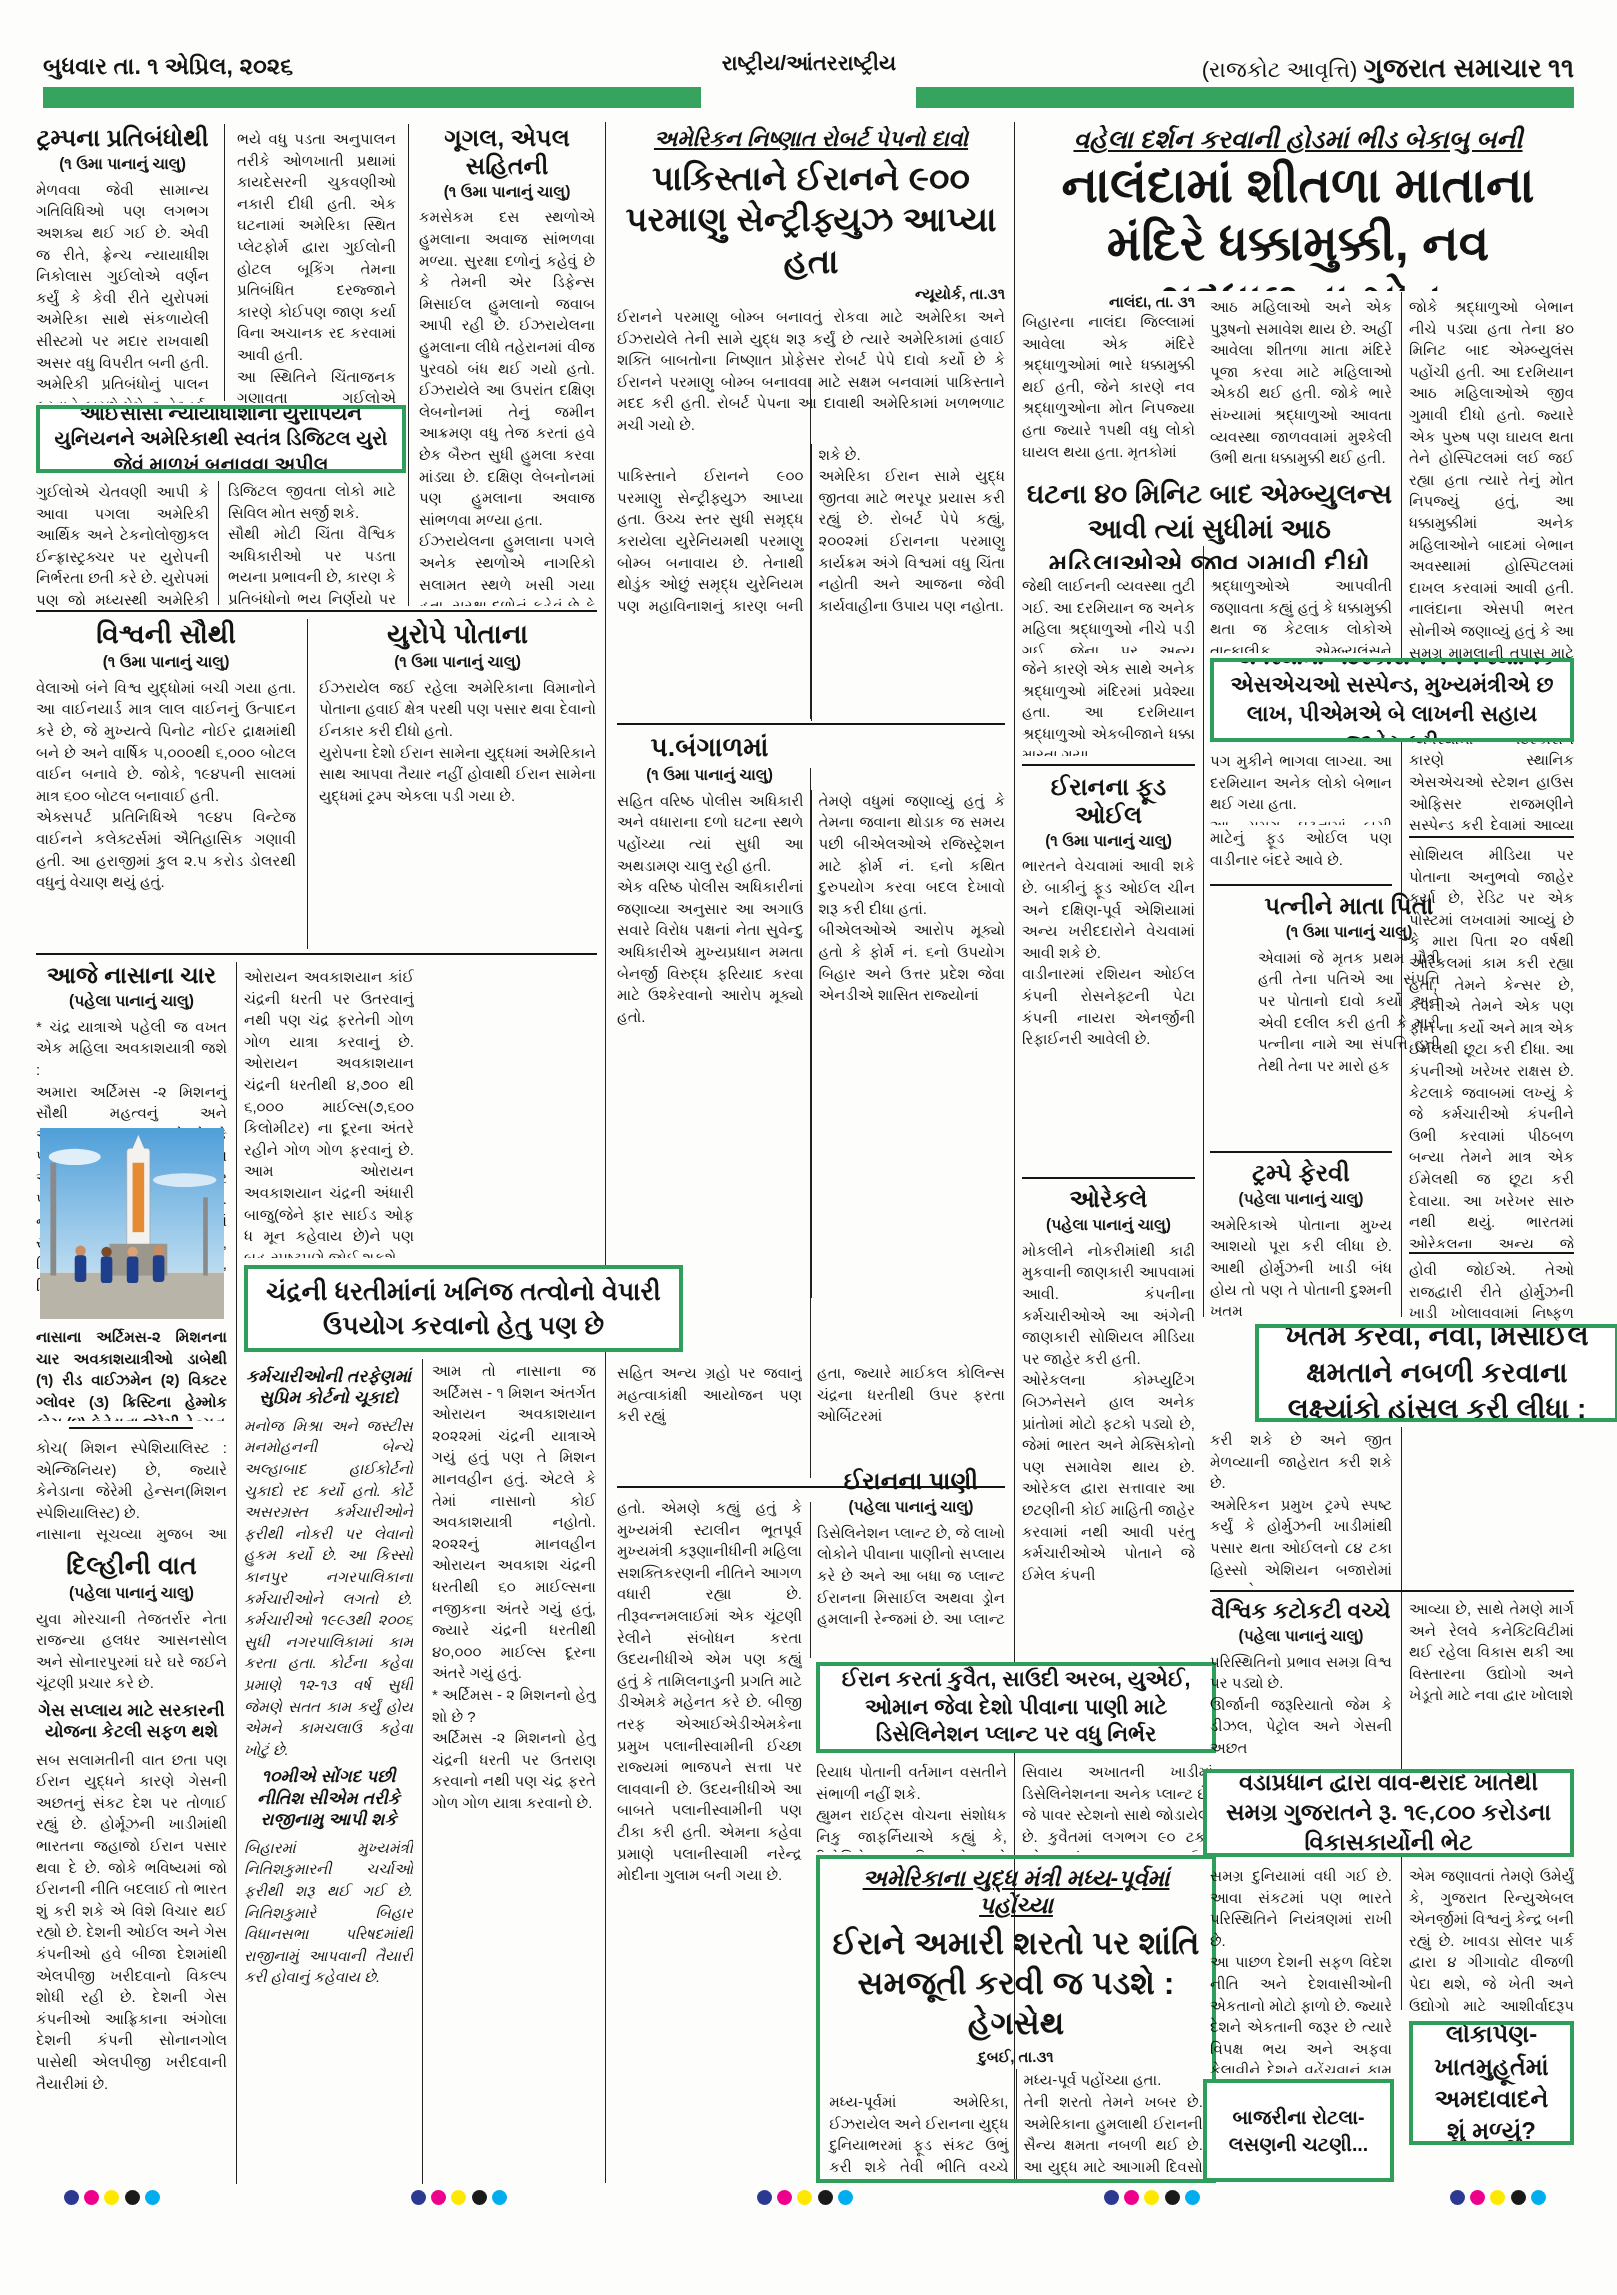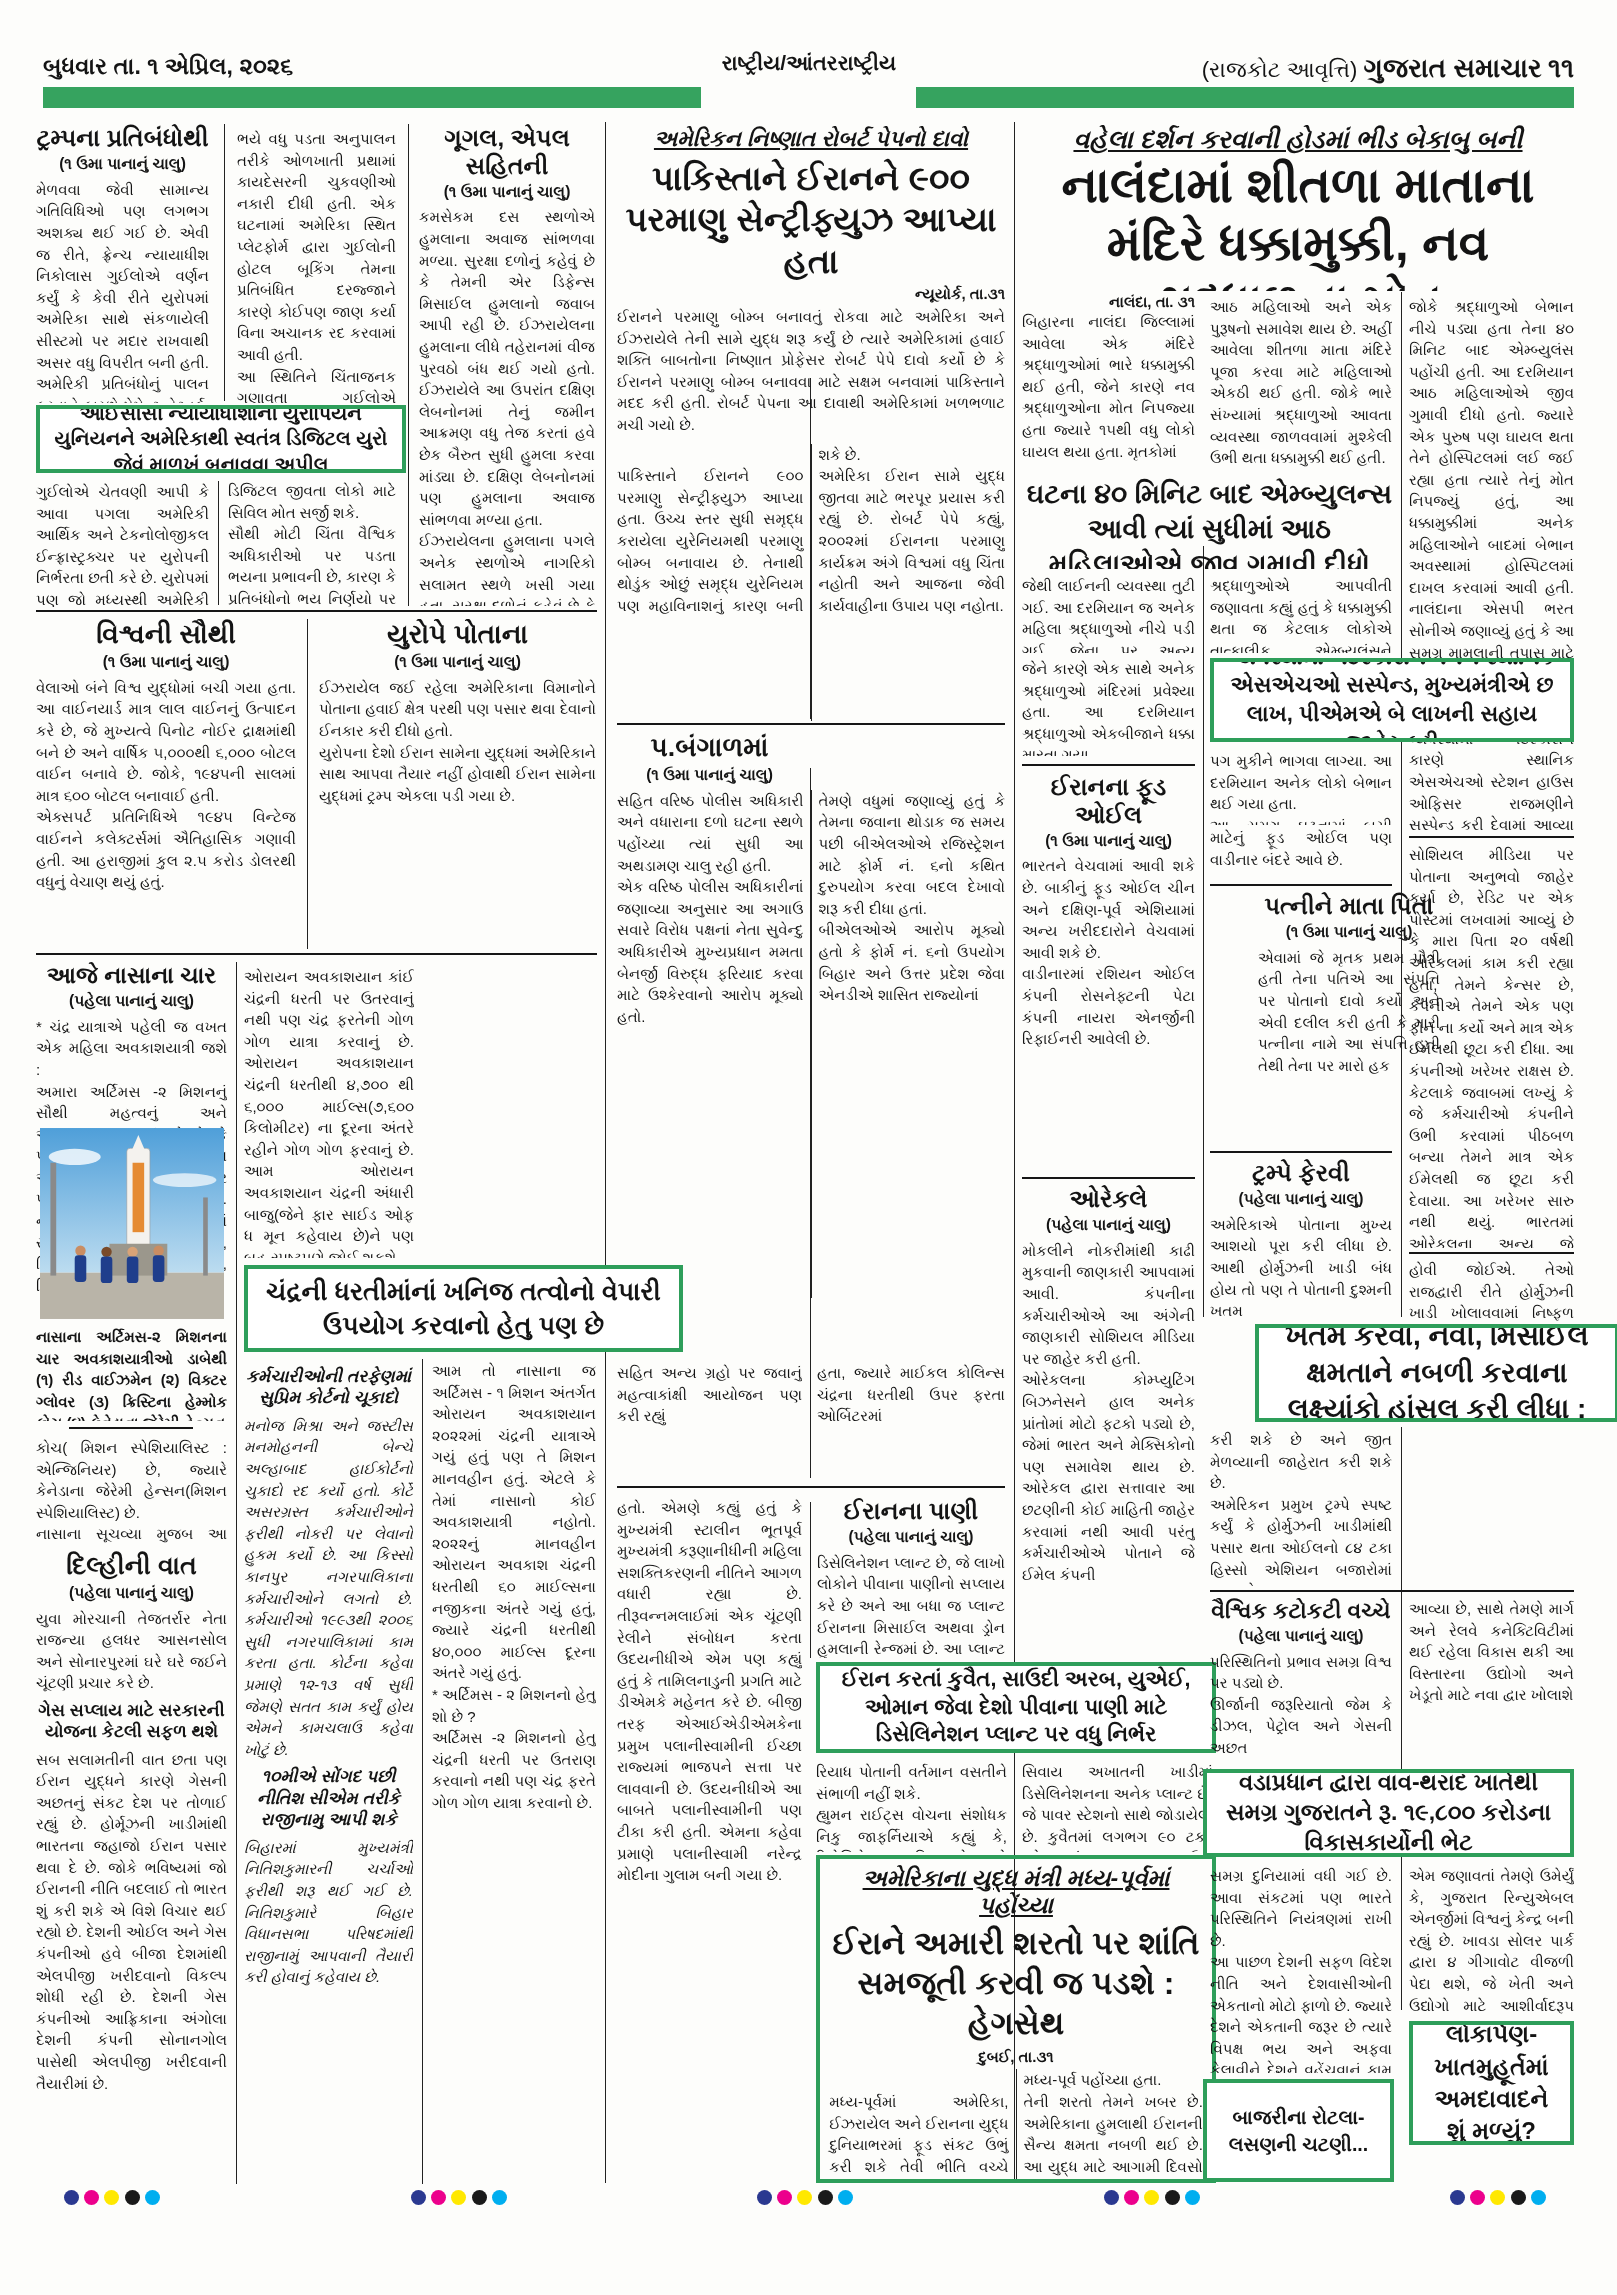--- a/index.html
+++ b/index.html
@@ -172,21 +172,21 @@
 એક વરિષ્ઠ પોલીસ અધિકારીનાં જણાવ્યા અનુસાર આ અગાઉ સવારે વિરોધ પક્ષનાં નેતા સુવેન્દુ અધિકારીએ મુખ્યપ્રધાન મમતા બેનર્જી વિરુદ્ધ ફરિયાદ કરવા માટે ઉશ્કેરવાનો આરોપ મૂક્યો હતો.
 તેમણે વધુમાં જણાવ્યું હતું કે તેમના જવાના થોડાક જ સમય પછી બીએલઓએ રજિસ્ટ્રેશન માટે ફોર્મ નં. ૬નો કથિત દુરુપયોગ કરવા બદલ દેખાવો શરૂ કરી દીધા હતાં.
 બીએલઓએ આરોપ મૂક્યો હતો કે ફોર્મ નં. ૬નો ઉપયોગ બિહાર અને ઉત્તર પ્રદેશ જેવા એનડીએ શાસિત રાજ્યોનાં</div>
   </div>
 
   <div class="blk body" style="left:617px;top:1362px;width:185px;height:116px;">સહિત અન્ય ગ્રહો પર જવાનું મહત્વાકાંક્ષી આયોજન પણ કરી રહ્યું</div>
   <div class="blk body" style="left:817px;top:1362px;width:188px;height:116px;">હતા, જ્યારે માઈકલ કોલિન્સ ચંદ્રના ધરતીથી ઉપર ફરતા ઓર્બિટરમાં</div>
   <div class="rule" style="left:617px;top:1486px;width:388px;height:2.3px;"></div>
 
   <div class="blk body" style="left:617px;top:1497px;width:185px;height:686px;">હતો. એમણે કહ્યું હતું કે મુખ્યમંત્રી સ્ટાલીન ભૂતપૂર્વ મુખ્યમંત્રી કરૂણાનીધીની મહિલા સશક્તિકરણની નીતિને આગળ વધારી રહ્યા છે. તીરૂવન્નમલાઈમાં એક ચૂંટણી રેલીને સંબોધન કરતા ઉદયનીધીએ એમ પણ કહ્યું હતું કે તામિલનાડુની પ્રગતિ માટે ડીએમકે મહેનત કરે છે. બીજી તરફ એઆઈએડીએમકેના પ્રમુખ પલાનીસ્વામીની ઈચ્છા રાજ્યમાં ભાજપને સત્તા પર લાવવાની છે. ઉદયનીધીએ આ બાબતે પલાનીસ્વામીની પણ ટીકા કરી હતી. એમના કહેવા પ્રમાણે પલાનીસ્વામી નરેન્દ્ર મોદીના ગુલામ બની ગયા છે.</div>
-  <div class="blk" style="left:817px;top:1497px;width:188px;height:161px;">
+  <div class="blk" style="left:817px;top:1467px;width:188px;height:161px;">
     <div class="head-sm">ઈરાનના પાણી</div>
     <div class="cont">(પહેલા પાનાનું ચાલુ)</div>
     <div class="body">ડિસેલિનેશન પ્લાન્ટ છે, જે લાખો લોકોને પીવાના પાણીનો સપ્લાય કરે છે અને આ બધા જ પ્લાન્ટ ઈરાનના મિસાઈલ અથવા ડ્રોન હુમલાની રેન્જમાં છે. આ પ્લાન્ટ વિના અખાતના દેશોના મોટા શહેરો જેમ કે યુએઈનું દુબઈ અને અબુ ધાબી અથવા કતરની રાજધાની દોહા કે સાઉદી અરબનું</div>
   </div>
 
   <div class="blk gbox" style="left:816px;top:1662px;width:400px;height:91px;font-size:21.4px;line-height:1.3;">ઈરાન કરતાં કુવૈત, સાઉદી અરબ, યુએઈ, ઓમાન જેવા દેશો પીવાના પાણી માટે ડિસેલિનેશન પ્લાન્ટ પર વધુ નિર્ભર</div>
   <div class="blk body" style="left:816px;top:1761px;width:191px;height:91px;">રિયાધ પોતાની વર્તમાન વસતીને સંભાળી નહીં શકે.
 હ્યુમન રાઈટ્સ વોચના સંશોધક નિકુ જાફર્નિયાએ કહ્યું કે, ડિસેલિનેશન સુવિધા મોટાભાગે સામાન્ય લોકોના જીવતા રહેવા માટે જરૂરી છે અને આ પ્રકારની સુવિધા</div>
   <div class="blk body" style="left:1022px;top:1761px;width:191px;height:91px;">સિવાય અખાતની ખાડીમાં ડિસેલિનેશનના અનેક પ્લાન્ટ છે, જે પાવર સ્ટેશનો સાથે જોડાયેલા છે. કુવૈતમાં લગભગ ૯૦ ટકા, ઓમાનમાં ૮૬ ટકા, સાઉદી અરબમાં ૭૦ ટકા પીવાનું પાણી ડિસેલિનેશન પ્લાન્ટમાંથી આવે છે. આ કારણે મધ્ય-</div>
   <div class="vline" style="left:1014px;top:1761px;height:90px;"></div>

